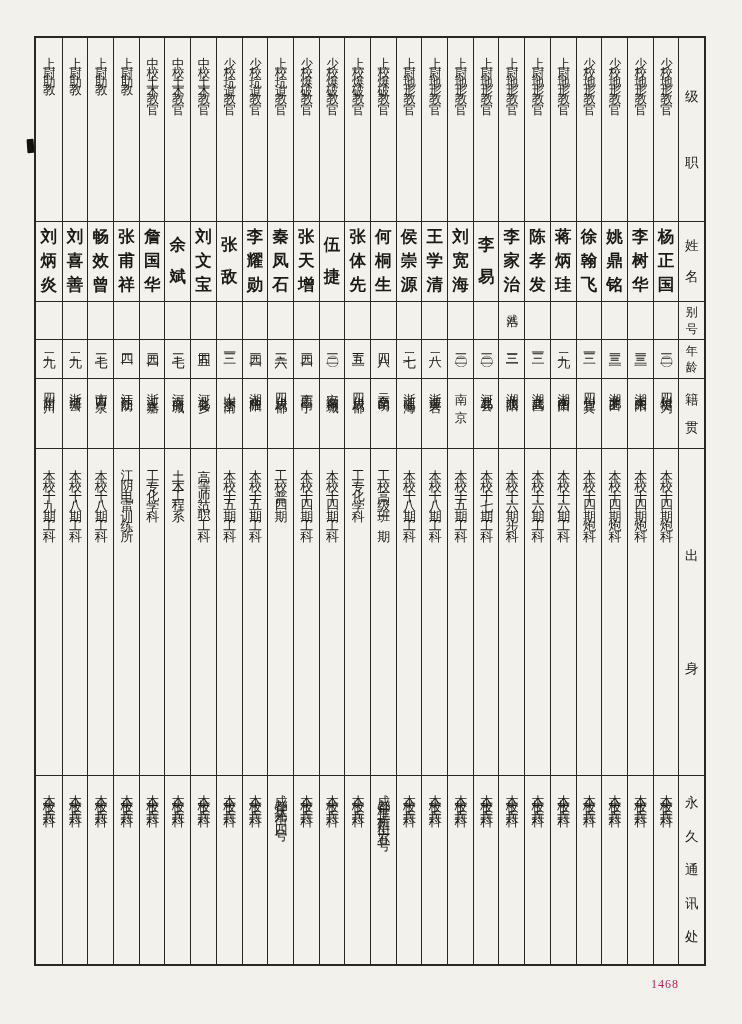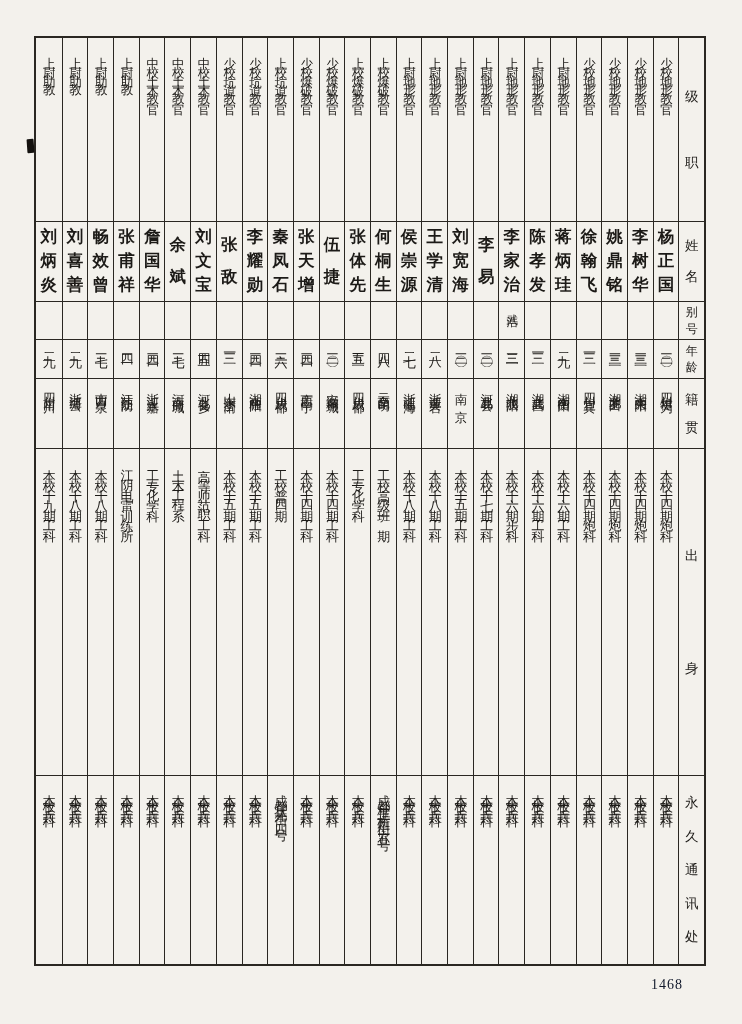--- a/index.html
+++ b/index.html
@@ -73,21 +73,21 @@
   .name-ccol .ch{font-size:16.5px;font-weight:700;}
   .hdr-ccol .ch{font-size:13.5px;font-weight:400;letter-spacing:0;}
   .hdr-tight .ch{font-size:12px;}
   .ink-mark{
     position:absolute;left:27px;top:139px;width:7px;height:14px;
     background:#14120f;border-radius:1px;transform:rotate(-4deg);
   }
   .page-number{
     position:absolute;left:651px;top:977px;
     font-family:"Liberation Serif",serif;
-    font-size:14px;color:#0f172a;letter-spacing:1px;
+    font-size:12px;color:#be185d;letter-spacing:1px;
   }
 </style>
 </head>
 <body>
 
 <div class="page">
   <div class="ptable" id="personnel-table">
       <div class="col">
         <div class="cell r-rank">
           <div class="ccol hdr-ccol">

